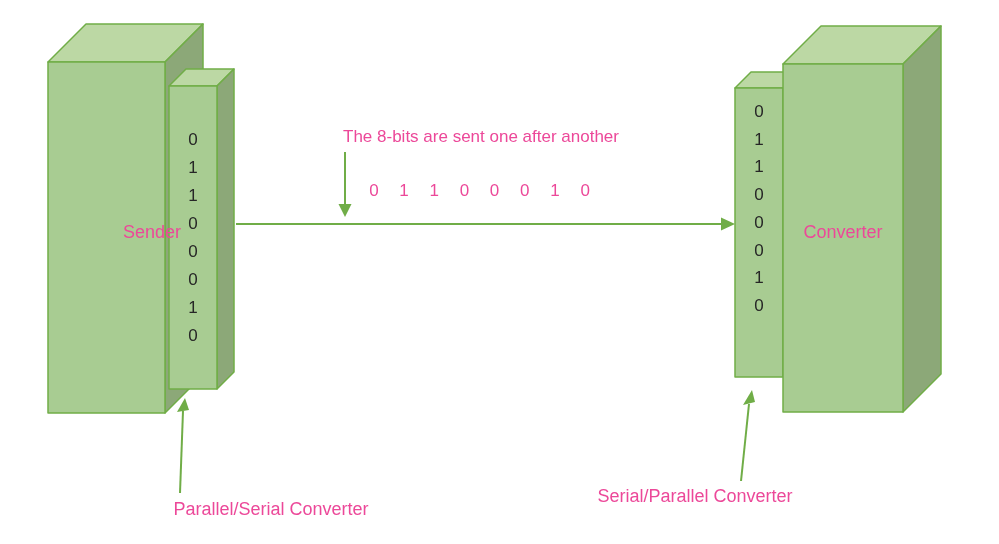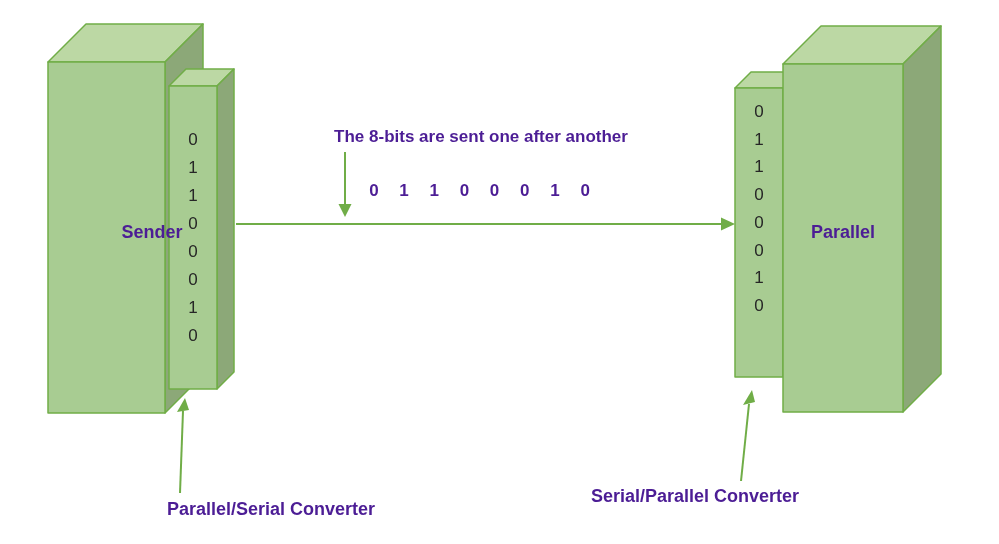--- a/index.html
+++ b/index.html
@@ -10,22 +10,21 @@
     background: #ffffff;
     font-family: "Liberation Sans", sans-serif;
     color: #262626;
     overflow: hidden;
   }
   .canvas svg { position: absolute; left: 0; top: 0; }
   .txt {
     position: absolute;
     transform: translate(-50%, -50%);
     white-space: nowrap;
-    color: #4c1d95;
-    font-weight: bold;
+    color: #ec4899;
   }
   .bits-col {
     position: absolute;
     transform: translateX(-50%);
     white-space: pre-line;
     text-align: center;
     font-size: 17px;
     color: #262626;
   }
   .bits-col.sender   { left: 193px; top: 126px; line-height: 28px;   }
@@ -88,21 +87,21 @@
     </g>
 
     <g>
       <line x1="741" y1="481" x2="749" y2="404" stroke-width="2" stroke="#70ad47"></line>
       <polygon points="743,405 755,402 752,390" fill="#70ad47"></polygon>
     </g>
   </svg>
 
   <div class="txt label-box" id="sender-label">Sender</div>
 
-  <div class="txt label-box" id="receiver-label">Parallel</div>
+  <div class="txt label-box" id="receiver-label">Converter</div>
 
   <div class="bits-col sender">0
 1
 1
 0
 0
 0
 1
 0</div>
 

